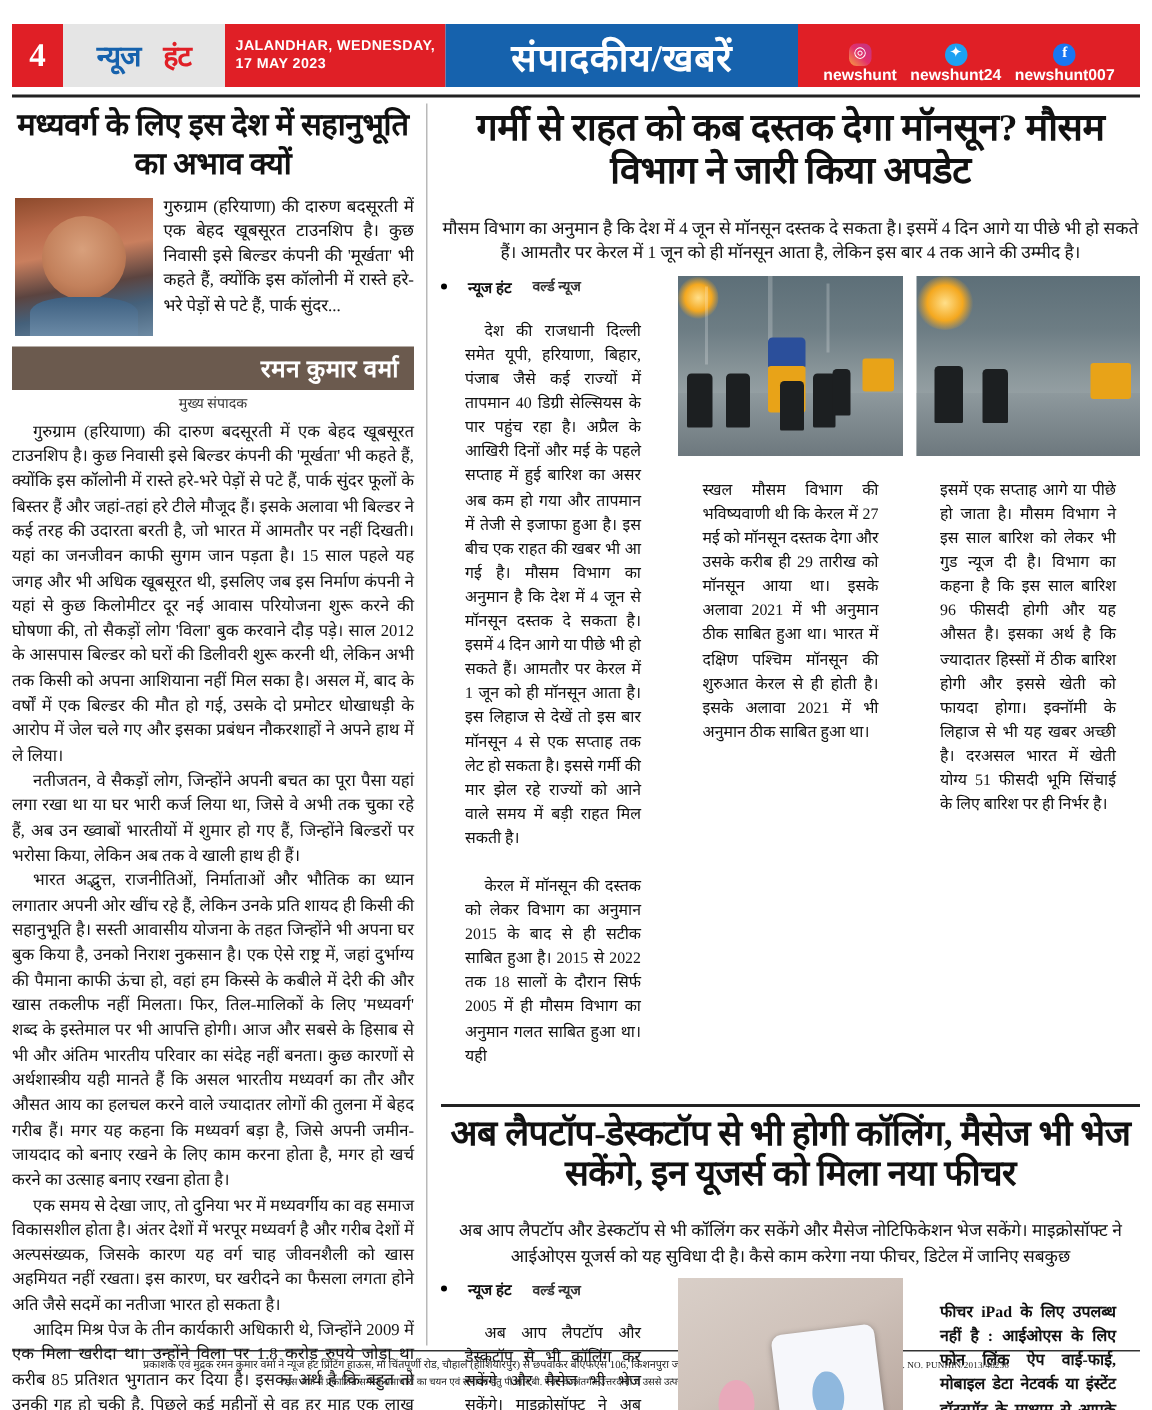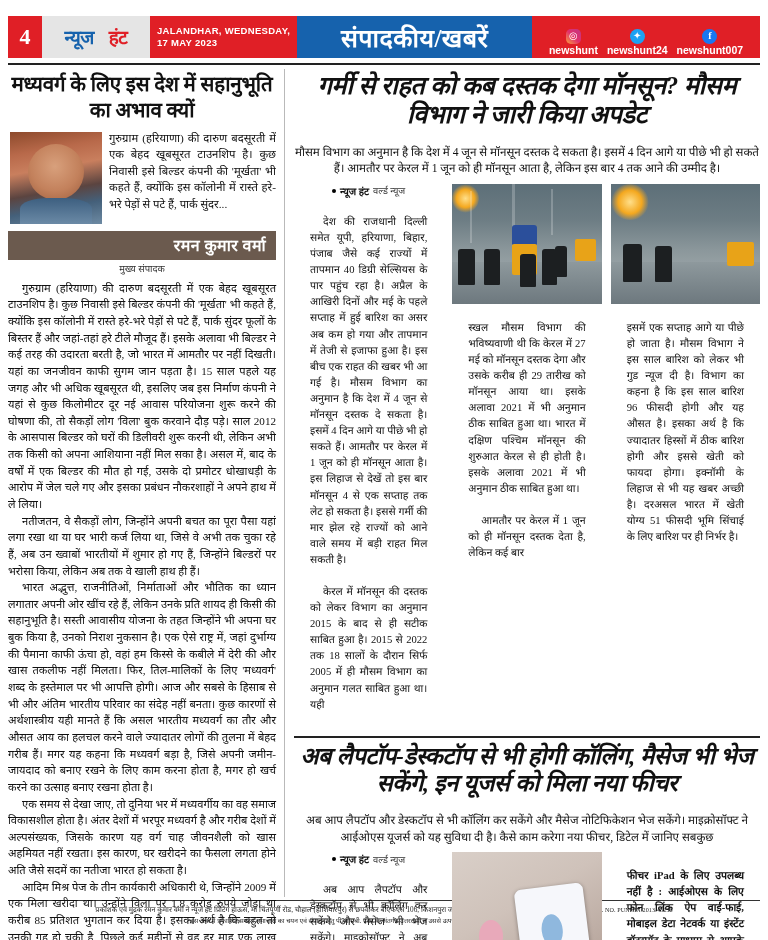--- a/index.html
+++ b/index.html
@@ -79,29 +79,28 @@
     font-size:16px;font-weight:bold;letter-spacing:.4px;
   }
   .ed-role{text-align:center;font-size:9.5px;color:#333;margin:0 0 5px 0;}
   .ed-body p{margin:0;font-size:11.1px;line-height:1.5;text-align:justify;text-indent:14px;}
   .ed-body p + p{margin-top:0;}
 
   
   .art-head{
     font-size:25px;font-weight:bold;line-height:1.16;text-align:center;margin:2px 0 5px 0;
     letter-spacing:-.3px;
-    font-style:italic;
   }
   .art-head.small{font-size:23.5px;}
   .art-standfirst{
     font-size:11.6px;line-height:1.42;text-align:center;margin:16px 0 6px 0;
   }
-  .byline{font-size:10px;font-weight:bold;margin:0 0 5px 0;display:flex;align-items:center;gap:4px;justify-content:center;}
+  .byline{font-size:10px;font-weight:bold;margin:0 0 5px 0;display:flex;align-items:center;gap:14px;}
   .byline .dot{width:4px;height:4px;background:#000;border-radius:50%;display:inline-block;}
-  .byline .src{font-weight:normal;font-size:9.3px;color:#333;}
+  .byline .src{font-weight:bold;font-size:9.3px;color:#333;}
   .hr-dark{border-top:2px solid #222;margin:7px 0 5px 0;}
 
   .cols3{display:flex;gap:9px;}
   .cols3 > .c{flex:1;min-width:0;}
   .colp{margin:16px;font-size:10.6px;line-height:1.52;text-align:justify;}
   .colp + .colp{text-indent:13px;}
   .colp.lead{text-indent:13px;}
   .subhead{font-weight:bold;}
 
   .photo-rain{
@@ -220,21 +219,20 @@
               <div class="truck veh" style="left:40%;top:50%;width:17%;height:26%;"></div>
               <div class="veh" style="left:4%;top:54%;width:11%;height:30%;"></div>
               <div class="veh" style="left:21%;top:54%;width:11%;height:30%;"></div>
               <div class="veh" style="left:45%;top:58%;width:11%;height:28%;"></div>
               <div class="veh" style="left:60%;top:54%;width:10%;height:30%;"></div>
               <div class="veh" style="left:69%;top:52%;width:8%;height:26%;"></div>
               <div class="truck veh" style="left:82%;top:46%;width:14%;height:18%;"></div>
               <div class="lamp" style="left:73%;top:52%;width:18%;height:24%;"></div>
             </div>
             <p class="colp">स्खल मौसम विभाग की भविष्यवाणी थी कि केरल में 27 मई को मॉनसून दस्तक देगा और उसके करीब ही 29 तारीख को मॉनसून आया था। इसके अलावा 2021 में भी अनुमान ठीक साबित हुआ था। भारत में दक्षिण पश्चिम मॉनसून की शुरुआत केरल से ही होती है। इसके अलावा 2021 में भी अनुमान ठीक साबित हुआ था।</p>
-            <p class="colp">आमतौर पर केरल में 1 जून को ही मॉनसून दस्तक देता है, लेकिन कई बार</p>
           </div>
           <div class="c">
             <div class="photo-rain">
               <div class="road"></div>
               <div class="veh" style="left:8%;top:50%;width:13%;height:32%;"></div>
               <div class="veh" style="left:30%;top:52%;width:11%;height:30%;"></div>
               <div class="lamp" style="left:50%;top:46%;width:26%;height:30%;"></div>
               <div class="truck veh" style="left:78%;top:48%;width:18%;height:20%;"></div>
             </div>
             <p class="colp">इसमें एक सप्ताह आगे या पीछे हो जाता है। मौसम विभाग ने इस साल बारिश को लेकर भी गुड न्यूज दी है। विभाग का कहना है कि इस साल बारिश 96 फीसदी होगी और यह औसत है। इसका अर्थ है कि ज्यादातर हिस्सों में ठीक बारिश होगी और इससे खेती को फायदा होगा। इक्नॉमी के लिहाज से भी यह खबर अच्छी है। दरअसल भारत में खेती योग्य 51 फीसदी भूमि सिंचाई के लिए बारिश पर ही निर्भर है।</p>

